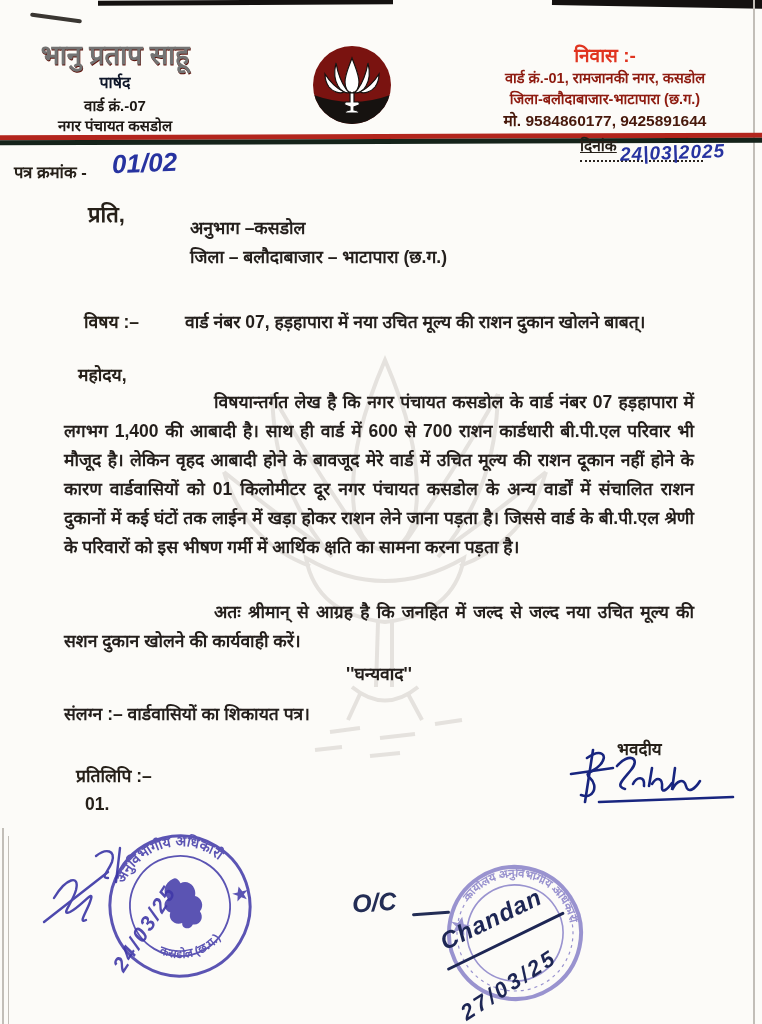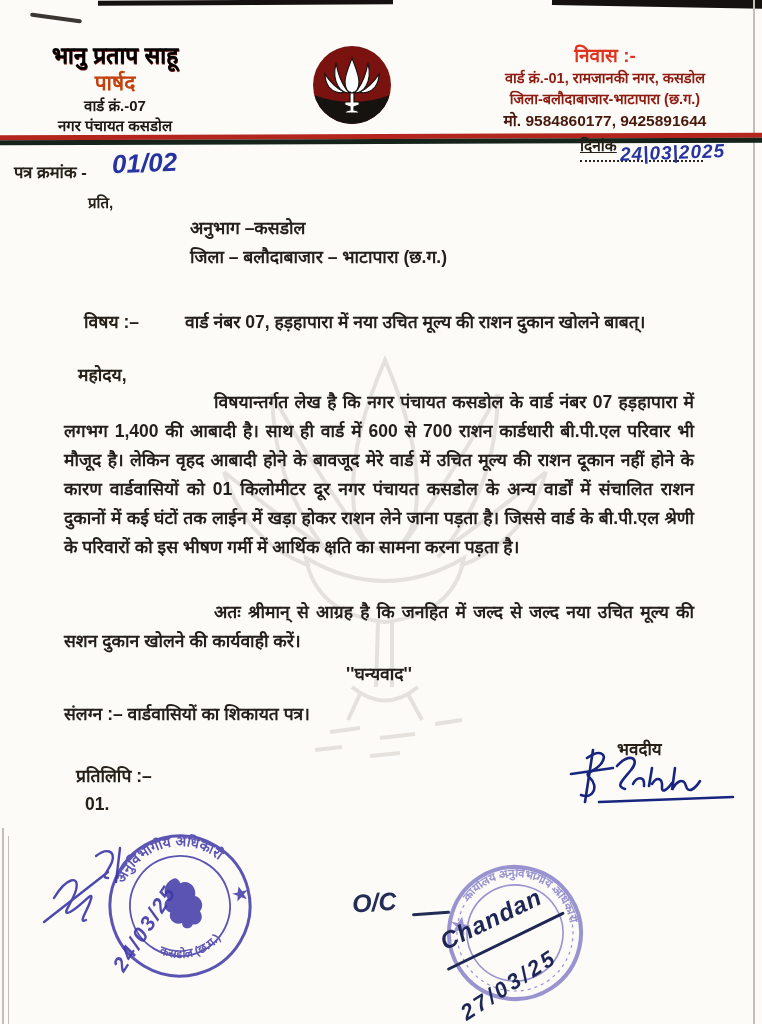--- a/index.html
+++ b/index.html
@@ -7,22 +7,22 @@
     position:relative; width:762px; height:1024px; margin:0 auto;
     background:#fcfbf8; overflow:hidden;
     font-family:"Liberation Sans","DejaVu Sans",sans-serif;
     color:#241f1c;
   }
   .abs{position:absolute;}
   .print{font-weight:bold; color:#262019;}
   .center{text-align:center;}
   
   .lh-left{left:6px; top:40px; width:218px; text-align:center;}
-  .lh-name{font-size:23px; font-weight:bold; color:#000000; line-height:30px; text-shadow:0.5px 0.5px 0 #5c0f08;}
-  .lh-title{font-size:21px; font-weight:bold; color:#c2410c; line-height:26px;}
+  .lh-name{font-size:27px; font-weight:bold; color:#737373; line-height:30px; text-shadow:0.5px 0.5px 0 #5c0f08;}
+  .lh-title{font-size:16px; font-weight:bold; color:#0f172a; line-height:26px;}
   .lh-ward{font-size:15px; font-weight:bold; color:#1d1814; line-height:20px;}
   .lh-right{left:455px; top:44px; width:300px; text-align:center;}
   .lh-niwas{font-size:19px; font-weight:bold; color:#e03420; line-height:24px;}
   .lh-addr{font-size:14.5px; font-weight:bold; color:#8e1b10; line-height:21px;}
   .lh-phone{font-size:15.5px; font-weight:bold; color:#47180b; line-height:22px;}
   .divider-red{left:0; top:134px; width:762px; height:5px; background:#b3251d; transform:rotate(-0.2deg);}
   .divider-dark{left:0; top:139px; width:762px; height:5px; background:#15231a; transform:rotate(-0.2deg);}
   
   .hand{color:#2733a0; font-style:italic; font-weight:bold;}
   .body-text{font-weight:bold; font-size:17.5px; line-height:29px; color:#241f1c;}
@@ -97,21 +97,21 @@
   </div>
 
   <div class="abs divider-red"></div>
   <div class="abs divider-dark"></div>
 
   <div class="abs print" style="left:14px; top:160px; font-size:16.5px;">पत्र क्रमांक -</div>
   <div class="abs hand" style="left:112px; top:148px; font-size:26px; transform:rotate(-2deg);">01/02</div>
   <div class="abs print" style="left:580px; top:134px; font-size:15.5px; border-bottom:2px dotted #2a2420; padding:0 86px 4px 0;text-decoration:underline;">दिनांक</div>
   <div class="abs hand" style="left:620px; top:142px; font-size:19px; transform:rotate(-2deg); letter-spacing:1px;">24|03|2025</div>
 
-  <div class="abs print" style="left:88px; top:192px; font-size:15px;">प्रति,</div>
+  <div class="abs print" style="left:88px; top:198px; font-size:22px;">प्रति,</div>
 
   <div class="abs" style="left:190px; top:214px; width:420px;">
     <div class="body-text">अनुभाग –कसडोल</div>
     <div class="body-text">जिला – बलौदाबाजार – भाटापारा (छ.ग.)</div>
   </div>
 
   <div class="abs print" style="left:84px; top:309px; font-size:17.5px;">विषय :–</div>
   <div class="abs body-text" style="left:185px; top:308px; width:500px; text-align:justify;">वार्ड नंबर 07, हड़हापारा में नया उचित मूल्य की राशन दुकान खोलने बाबत्।</div>
 
   <div class="abs print" style="left:78px; top:362px; font-size:17.5px;">महोदय,</div>

